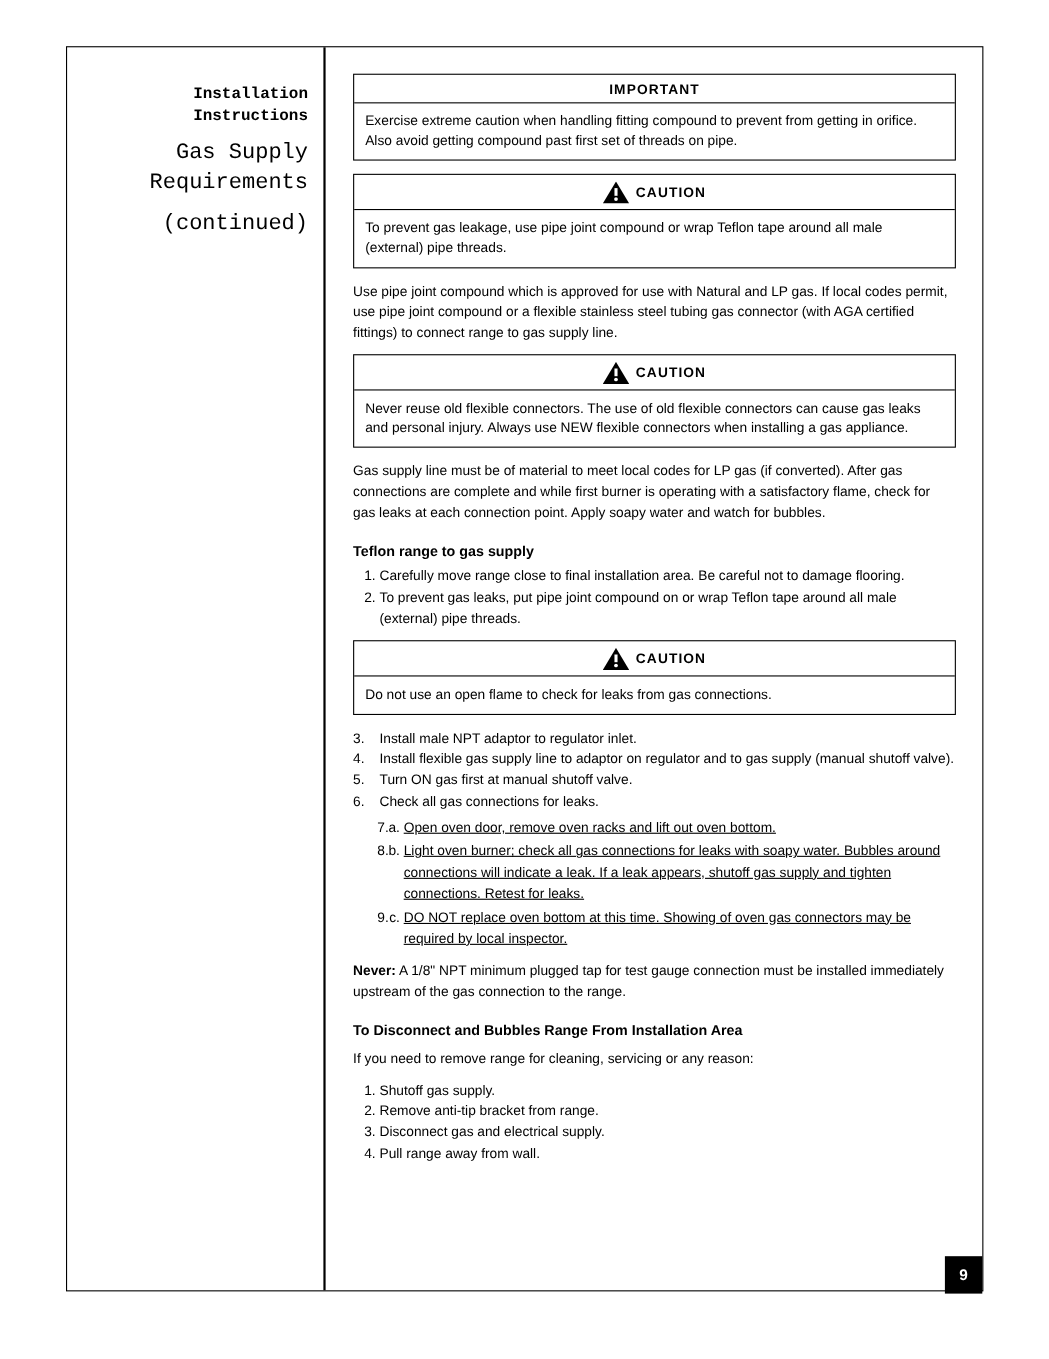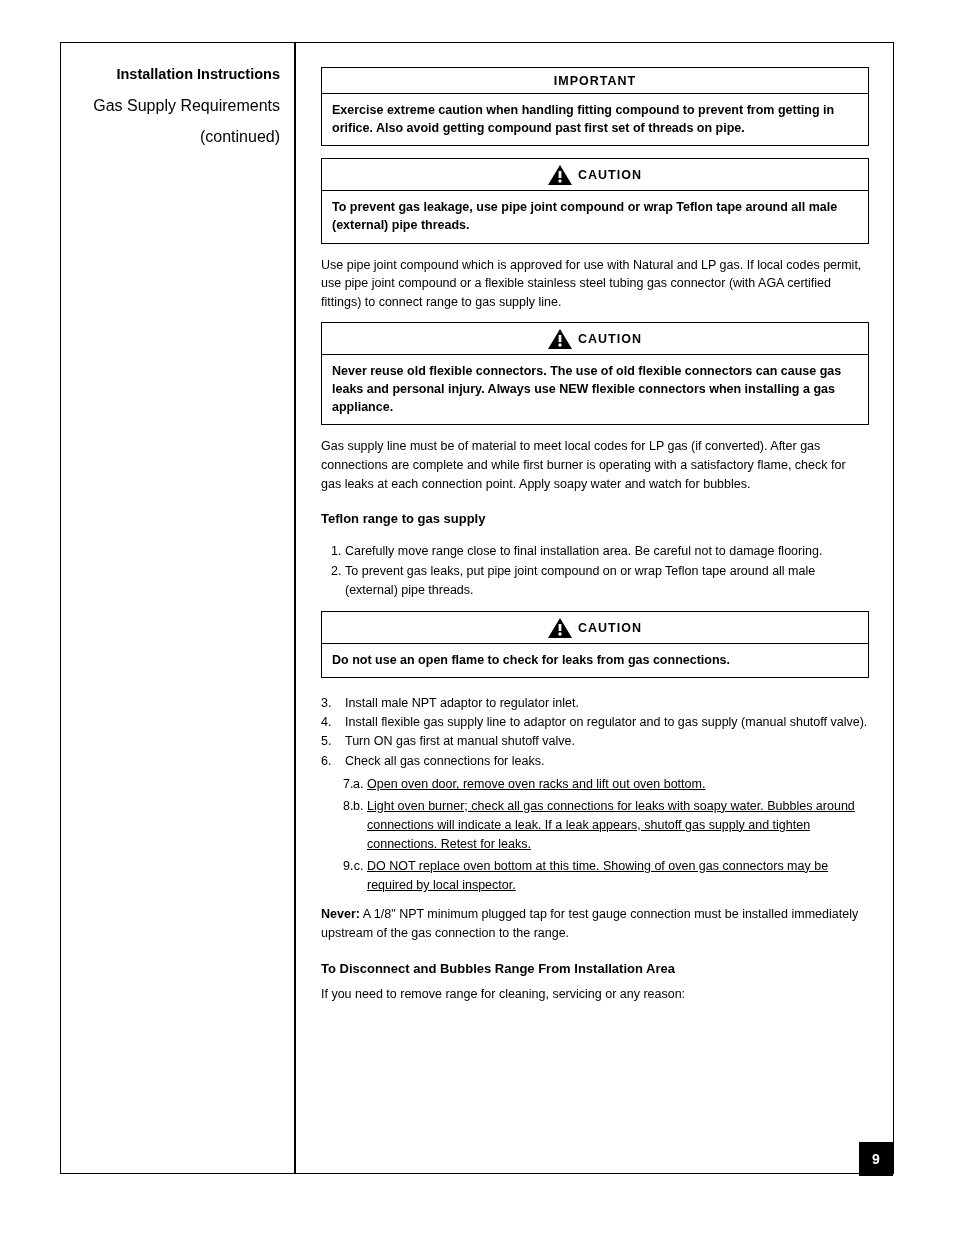--- a/index.html
+++ b/index.html
@@ -20,24 +20,25 @@
     position: absolute;
     left: 60px;
     top: 42px;
     width: 834px;
     height: 1132px;
     border: 1px solid #000;
   }
   .sidebar {
     position: absolute;
     left: 0;
-    top: 0;
+    top: 12px;
     width: 233px;
     height: 100%;
     padding: 22px 14px 0 18px;
+    font-family: Liberation Mono, monospace;
   }
   .vline {
     position: absolute;
     left: 233px;
     top: 0;
     width: 0;
     height: 100%;
     border-left: 2px solid #000;
   }
   .content {
@@ -47,21 +48,21 @@
     width: 548px;
   }
   .sidebar-title {
     font-weight: bold;
     font-size: 14.5px;
     text-align: right;
     margin-bottom: 10px;
     line-height: 1.35;
   }
   .sidebar-sub {
-    font-size: 16px;
+    font-size: 20px;
     text-align: right;
     margin-top: 10px;
     line-height: 1.35;
   }
   .box {
     border: 1.5px solid #000;
     margin-bottom: 12px;
   }
   .box-header {
     border-bottom: 1.5px solid #000;
@@ -72,21 +73,20 @@
     padding: 6px 6px 5px 6px;
     display: flex;
     align-items: center;
     justify-content: center;
     gap: 6px;
   }
   .box-body {
     font-size: 12.5px;
     line-height: 1.45;
     padding: 7px 10px 8px 10px;
-    font-weight: bold;
   }
   .warn-icon {
     display: inline-block;
     width: 24px;
     height: 20px;
     vertical-align: middle;
   }
   .para {
     font-size: 12.5px;
     line-height: 1.5;
@@ -95,21 +95,21 @@
   .heading {
     font-weight: bold;
     font-size: 13px;
     margin-top: 18px;
     margin-bottom: 6px;
   }
   .ol {
     font-size: 12.5px;
     line-height: 1.55;
     padding-left: 24px;
-    margin: 16px 0 10px 0;
+    margin: 6px 0 10px 0;
   }
   .ol.continue {
     counter-reset: step var(--start,0);
     list-style: none;
   }
   .ol.continue li {
     counter-increment: step;
     position: relative;
   }
   .ol.continue li::before {
@@ -231,18 +231,24 @@
       </ol>
 
       <div class="note">
         <span class="note-label">Never:</span>
         <span>A 1/8" NPT minimum plugged tap for test gauge connection must be installed immediately upstream of the gas connection to the range.</span>
       </div>
 
       <div class="heading">To Disconnect and Bubbles Range From Installation Area</div>
       <div class="para" style="margin-top:9px">If you need to remove range for cleaning, servicing or any reason:</div>
 
+      <ol class="ol">
+        <li>Shutoff gas supply.</li>
+        <li>Remove anti-tip bracket from range.</li>
+        <li>Disconnect gas and electrical supply.</li>
+        <li>Pull range away from wall.</li>
+      </ol>
 
     </div>
 
     <div class="page-num">9</div>
   </div>
 </div>
 
 </body></html>

